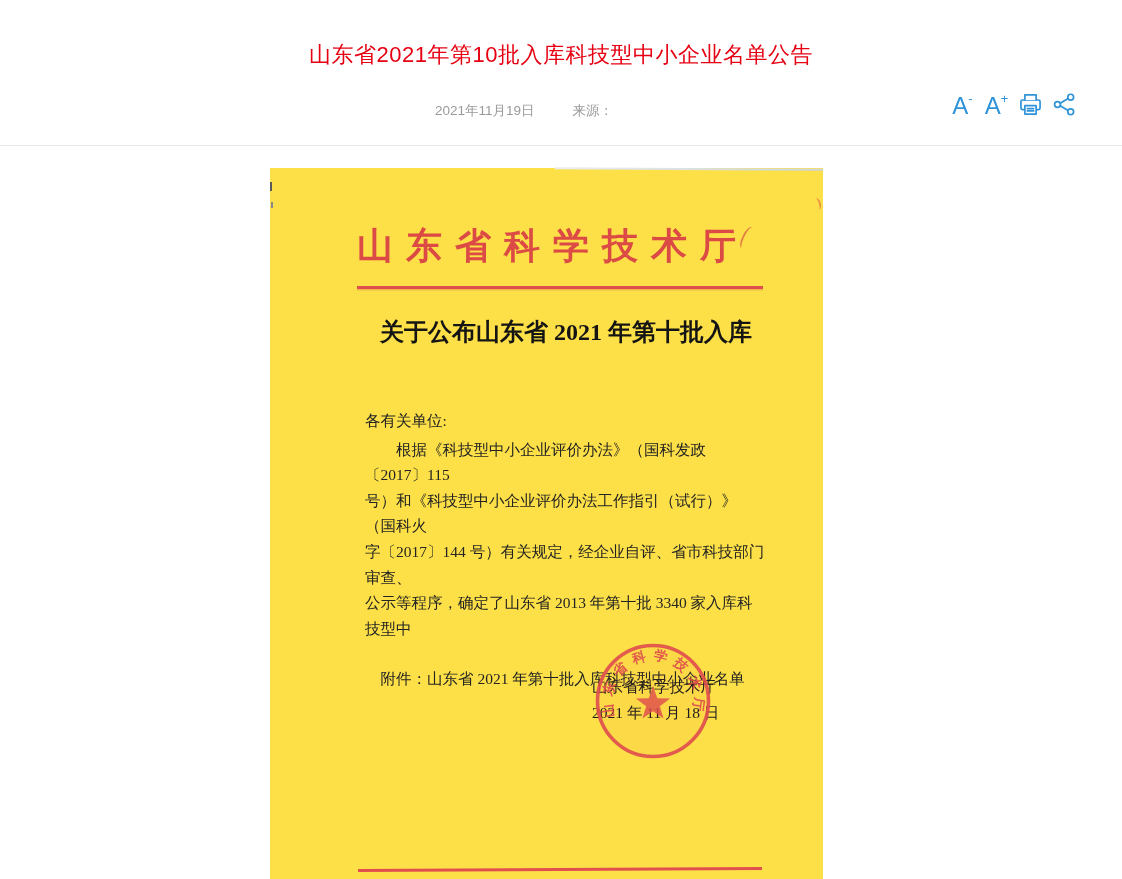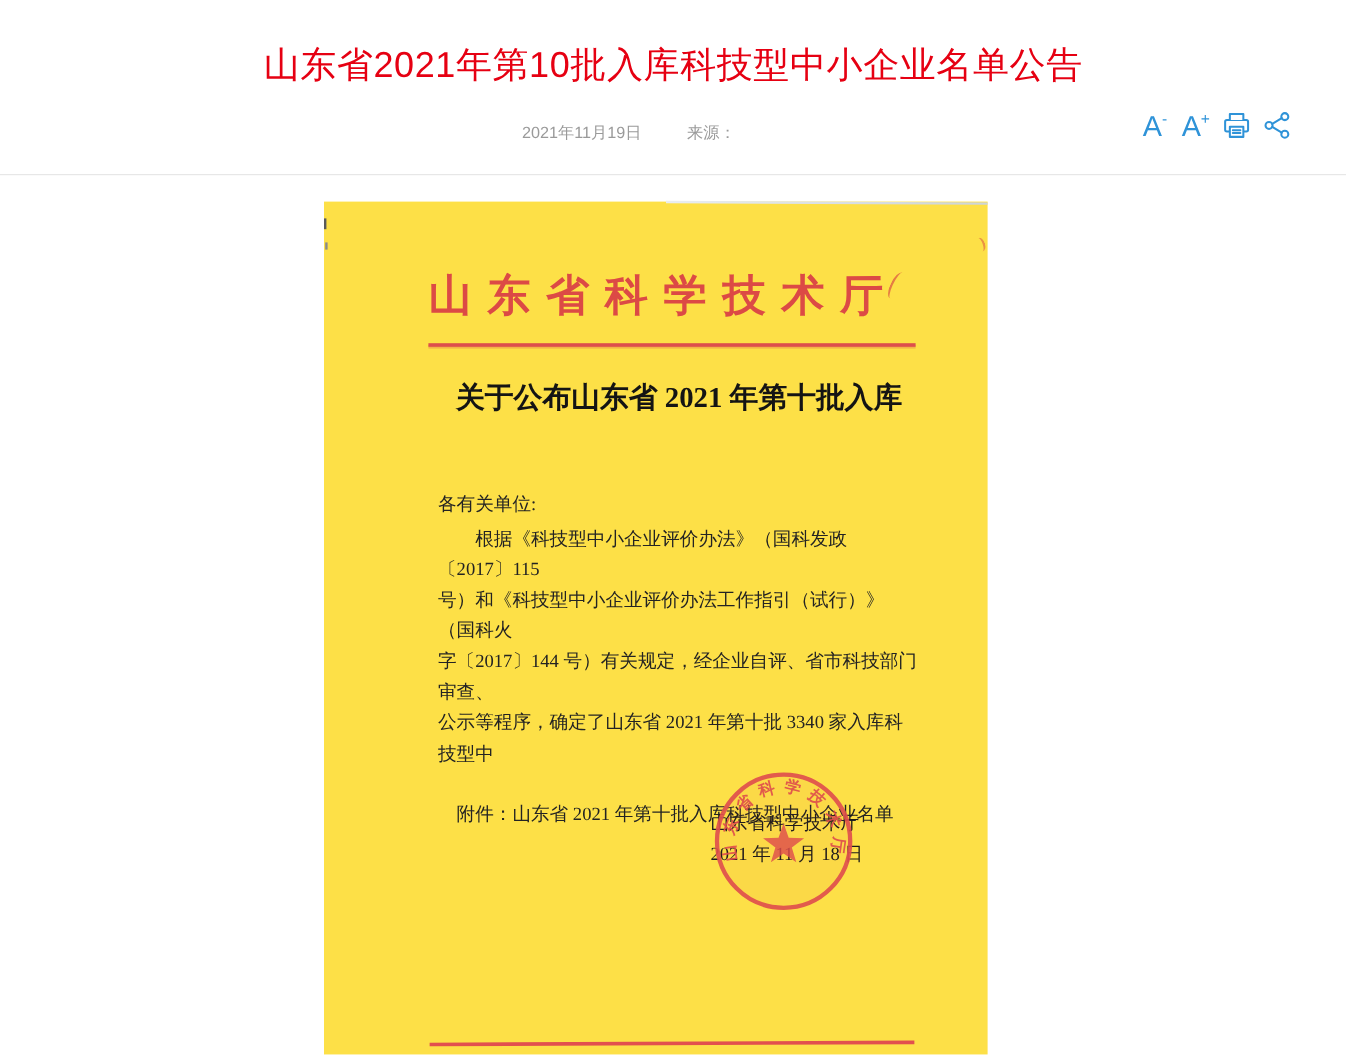--- a/index.html
+++ b/index.html
@@ -7,21 +7,21 @@
     position: relative;
     width: 1122px; height: 879px;
     background: #ffffff;
     overflow: hidden;
     font-family: "Liberation Sans", sans-serif;
   }
   
   .page-title {
     margin: 0; padding-top: 40px;
     text-align: center;
-    font-size: 30px; line-height: 30px;
+    font-size: 22px; line-height: 30px;
     font-weight: 500;
     color: #e60012;
     letter-spacing: 0.5px;
   }
   .meta-row { position: relative; margin-top: 32px; height: 30px; }
   .meta-center {
     text-align: center;
     font-size: 13.5px; color: #9a9a9a;
     transform: translateX(-37px);
   }
@@ -160,21 +160,21 @@
 
       <div class="doc-title">
         <div>关于公布山东省 2021 年第十批入库</div>
       </div>
 
       <div class="doc-text">
         <p>各有关单位:</p>
         <p class="body-first">根据《科技型中小企业评价办法》（国科发政〔2017〕115</p>
         <p>号）和《科技型中小企业评价办法工作指引（试行）》（国科火</p>
         <p>字〔2017〕144 号）有关规定，经企业自评、省市科技部门审查、</p>
-        <p>公示等程序，确定了山东省 2021 年第十批 3340 家入库科技型中</p>
+        <p>公示等程序，确定了山东省 2013 年第十批 3340 家入库科技型中</p>
         <p class="attachment">附件：山东省 2021 年第十批入库科技型中小企业名单</p>
       </div>
 
       <div class="signature">
         <div>山东省科学技术厅</div>
         <div>2021 年 11 月 18 日</div>
       </div>
 
       <svg class="seal" viewBox="0 0 146 146">
         <circle cx="73" cy="73" r="55.5" fill="rgba(224,80,77,0.05)" stroke="#e0504d" stroke-width="3.6"></circle>

